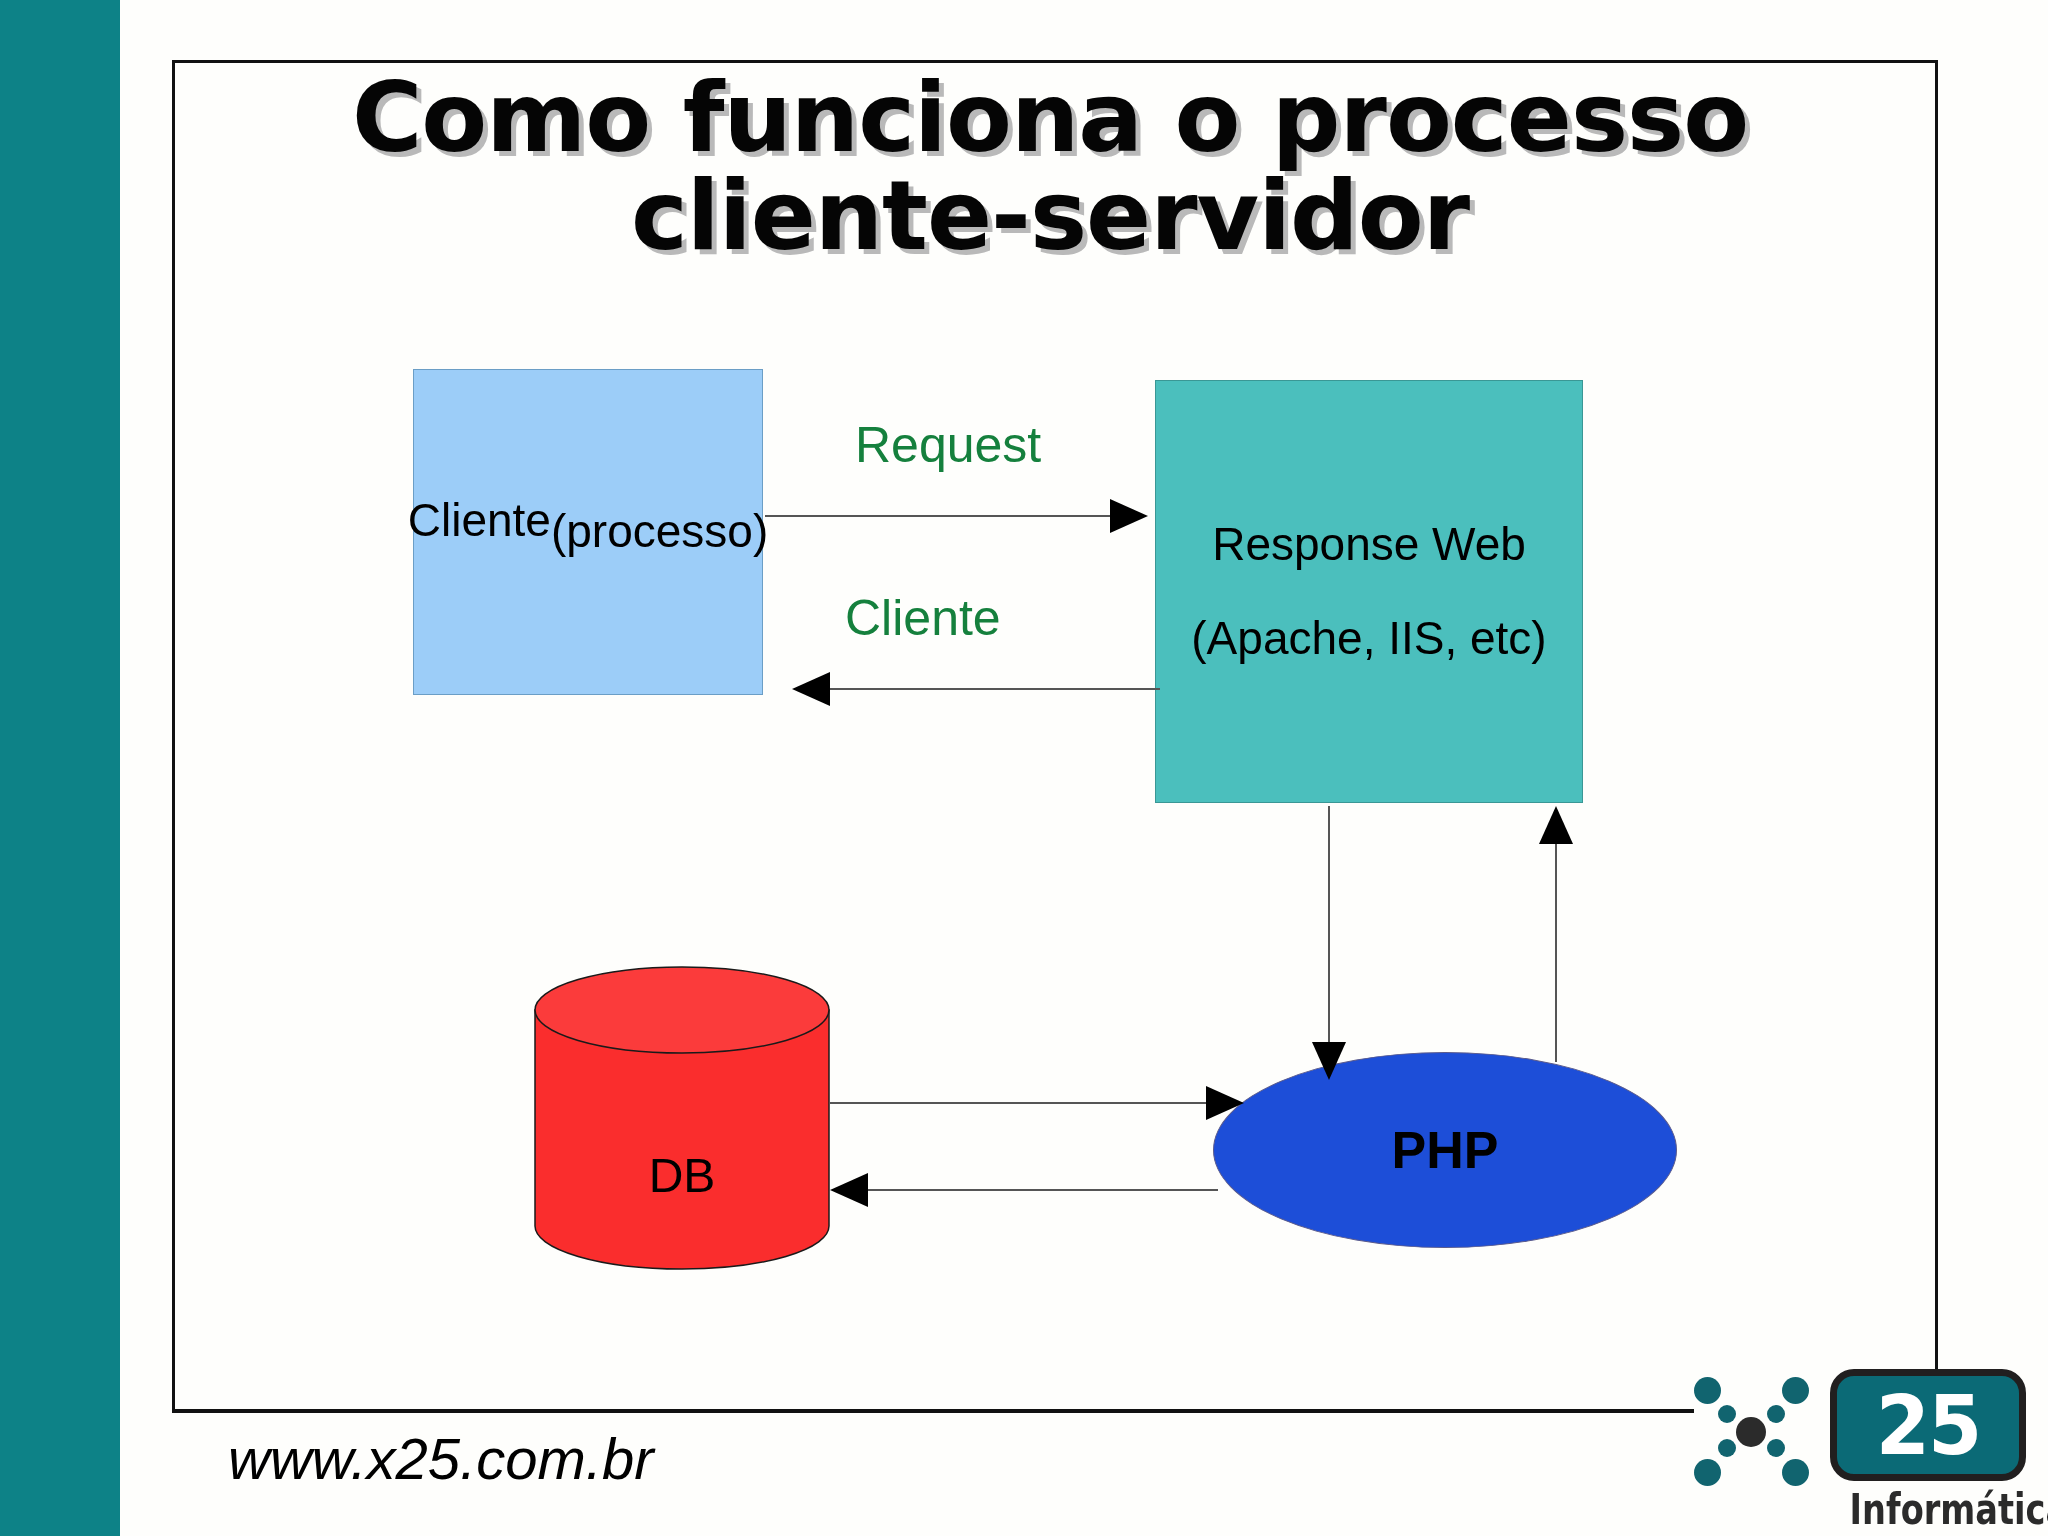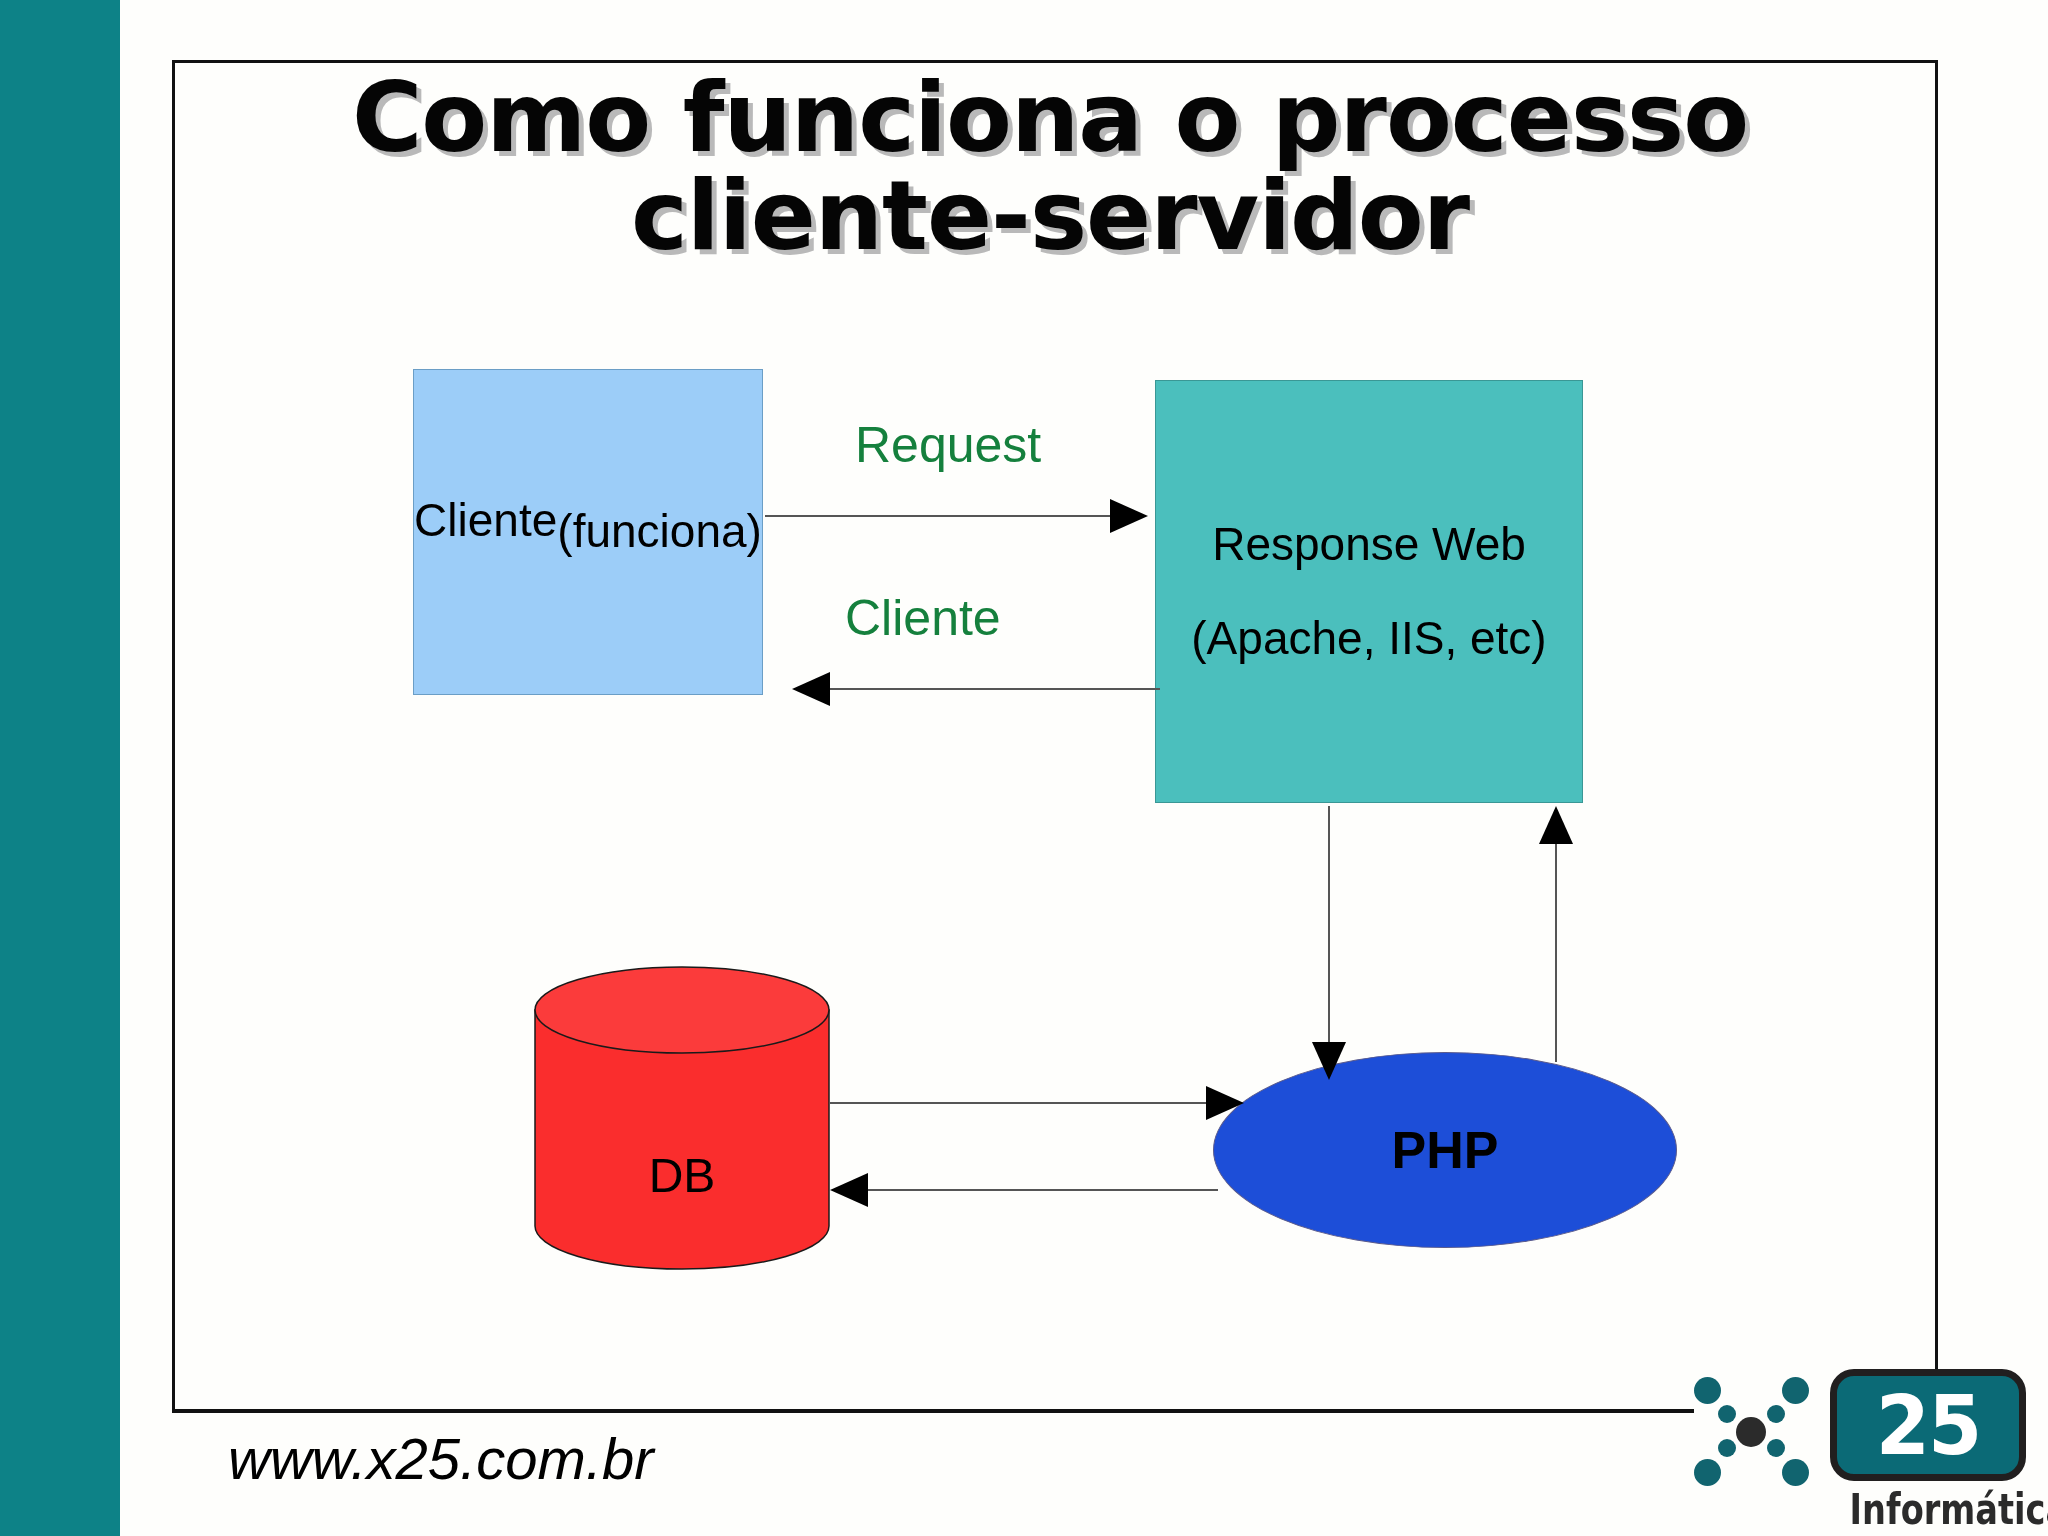--- a/index.html
+++ b/index.html
@@ -273,21 +273,21 @@
   <div class="left-stripe"></div>
 
   <div class="content-frame"></div>
   <div class="frame-bottom-rule"></div>
 
   <div class="title">Como funciona o processo
 cliente-servidor</div>
 
   <div class="box-cliente">
     <div class="node-label l1">Cliente</div>
-    <div class="node-label l2">(funciona)</div>
+    <div class="node-label l2">(processo)</div>
   </div>
 
   <div class="box-servidor">
     <div class="node-label l1">Response Web</div>
     <div class="node-label l2">(Apache, IIS, etc)</div>
   </div>
 
   <div class="db-cyl">
     <svg width="296" height="304" viewBox="0 0 296 304">
       <path d="M1,44 L1,260 A147,43 0 0,0 295,260 L295,44 Z" fill="#fa2d2d" stroke="#1a1a1a" stroke-width="1.5"></path>

